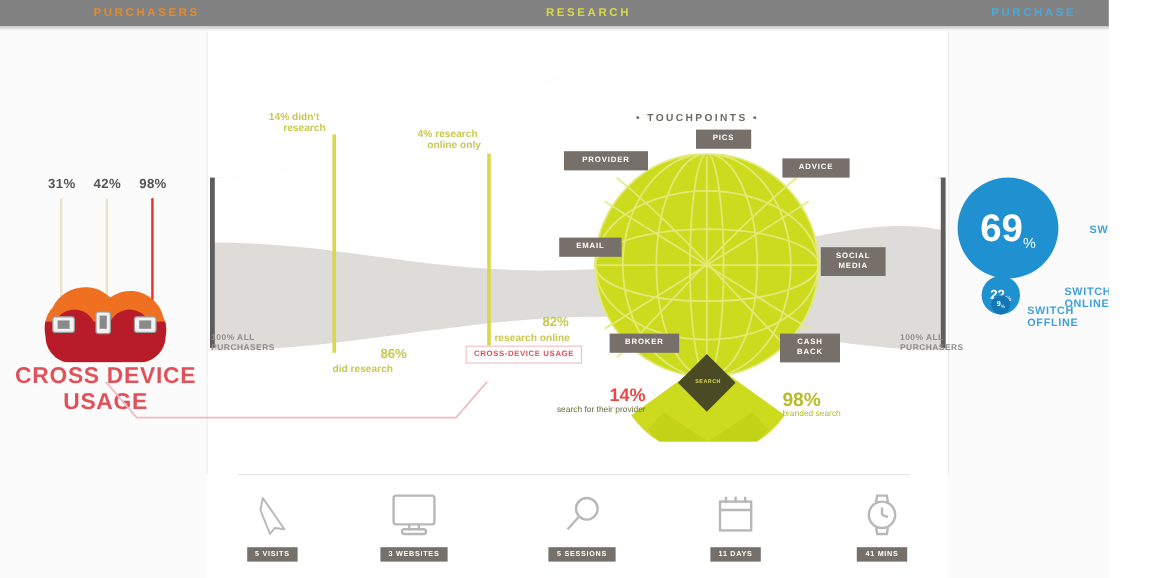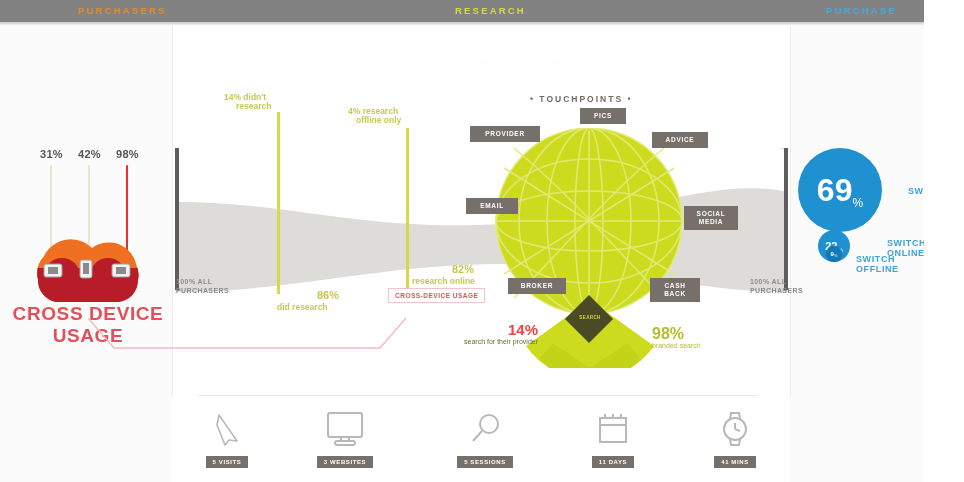--- a/index.html
+++ b/index.html
@@ -151,21 +151,21 @@
 
   <div class="endbar" style="left:784px;top:148px;height:142px;"></div>
   <div class="flow-end-label" style="left:750px;top:277px;">100% ALL</div>
   <div class="flow-end-label" style="left:750px;top:286px;">PURCHASERS</div>
 
   <div class="ann" style="left:224px;top:92px;">14% didn't</div>
   <div class="ann" style="left:236px;top:101px;">research</div>
   <div class="tick" style="left:277px;top:112px;height:182px;"></div>
 
   <div class="ann" style="left:348px;top:106px;">4% research</div>
-  <div class="ann" style="left:356px;top:115px;">offline only</div>
+  <div class="ann" style="left:356px;top:115px;">online only</div>
   <div class="tick" style="left:406px;top:128px;height:166px;"></div>
 
   <div class="ann big" style="left:277px;top:290px;">86%</div>
   <div class="ann" style="left:277px;top:302px;">did research</div>
 
   <div class="ann big" style="left:412px;top:264px;">82%</div>
   <div class="ann" style="left:412px;top:276px;">research online</div>
 
   <div class="cdu-box">CROSS-DEVICE USAGE</div>
 

